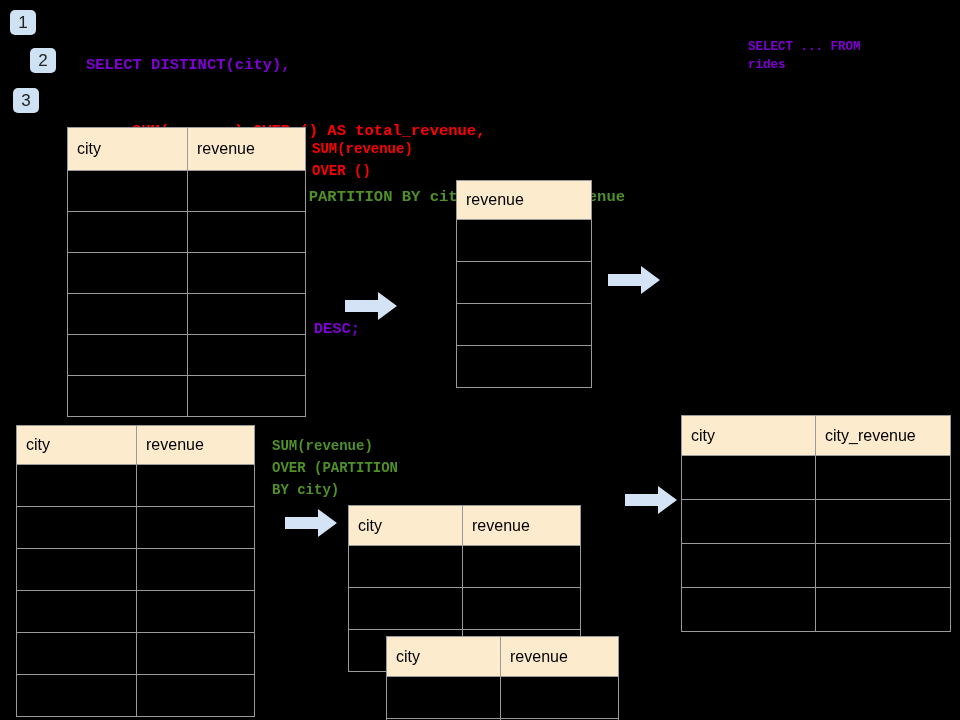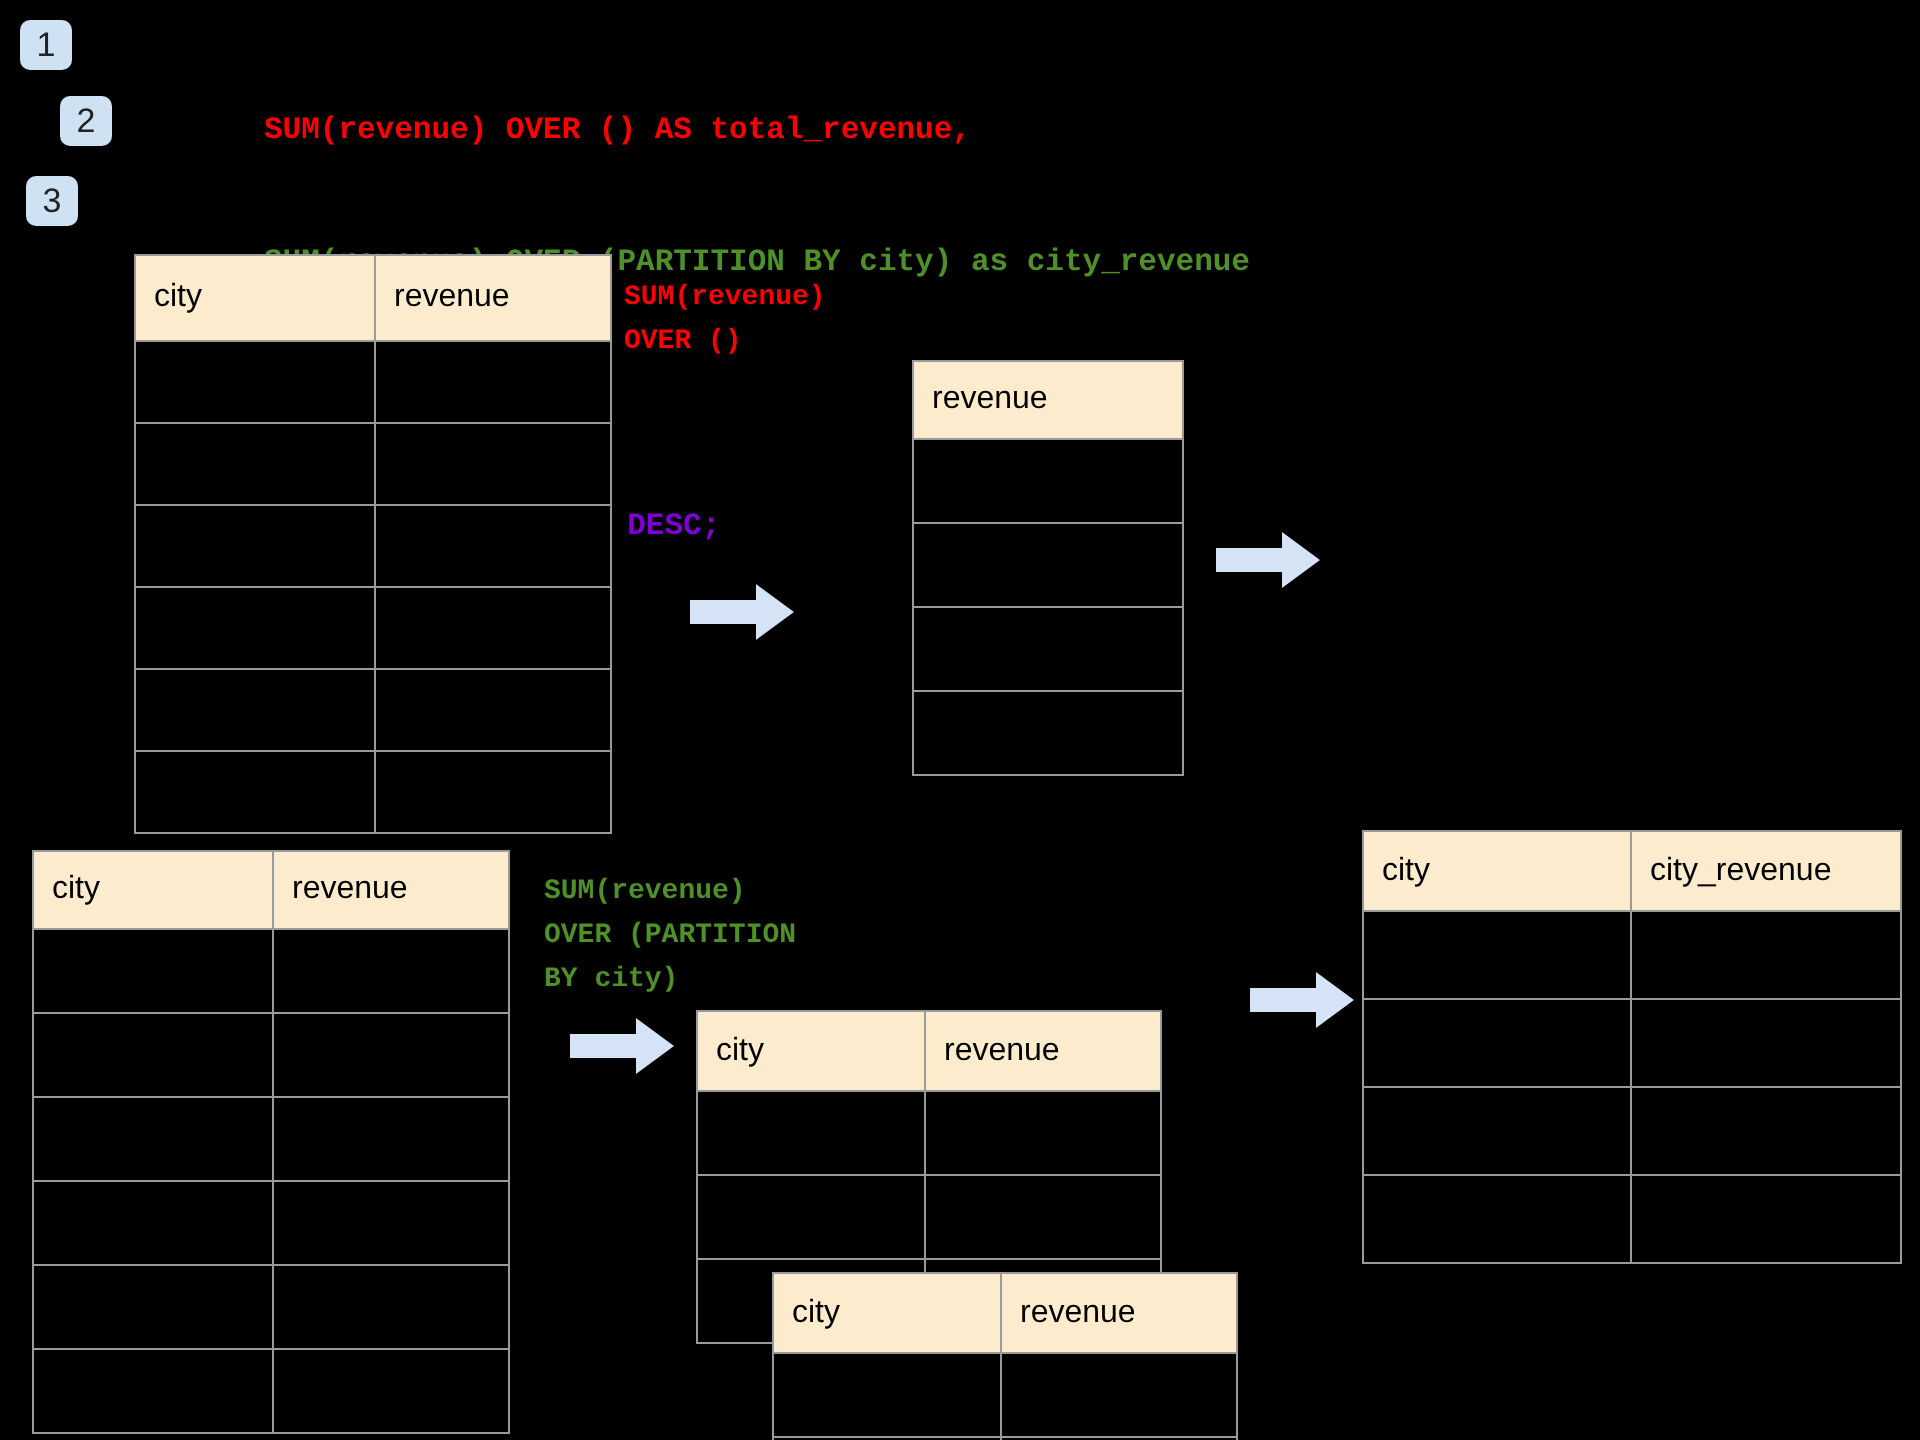--- a/index.html
+++ b/index.html
@@ -98,26 +98,29 @@
 </head>
 <body>
 
 <div id="canvas">
 
   <div class="step-badge" style="left:10px; top:10px;">1</div>
   <div class="step-badge" style="left:30px; top:48px;">2</div>
   <div class="step-badge" style="left:13px; top:88px;">3</div>
 
   <div class="sql-block" style="left:86px; top:10px;">
+    <div class="sql-line" style="color: rgb(127, 0, 212);">SELECT DISTINCT(city),</div>
     <div class="sql-line" style="padding-left: 46px; color: rgb(255, 0, 0);">SUM(revenue) OVER () AS total_revenue,</div>
     <div class="sql-line" style="padding-left: 46px; color: rgb(79, 144, 40);">SUM(revenue) OVER (PARTITION BY city) as city_revenue</div>
     <div class="sql-line" style="padding-left: 23px; color: rgb(127, 0, 212);">FROM rides</div>
     <div class="sql-line" style="padding-left: 23px; color: rgb(127, 0, 212);">ORDER by city_revenue DESC;</div>
   </div>
 
+  <div class="side-note" style="left: 748px; top: 38px; color: rgb(127, 0, 212);">SELECT ... FROM
+rides</div>
 
   <div class="annot" style="left: 312px; top: 138px; color: rgb(255, 0, 0);">SUM(revenue)
 OVER ()</div>
 
   <div class="annot" style="left: 272px; top: 435px; color: rgb(79, 144, 40);">SUM(revenue)
 OVER (PARTITION
 BY city)</div>
 
   <table class="tbl" style="left:67px; top:127px; width:238px;">
     <colgroup>

